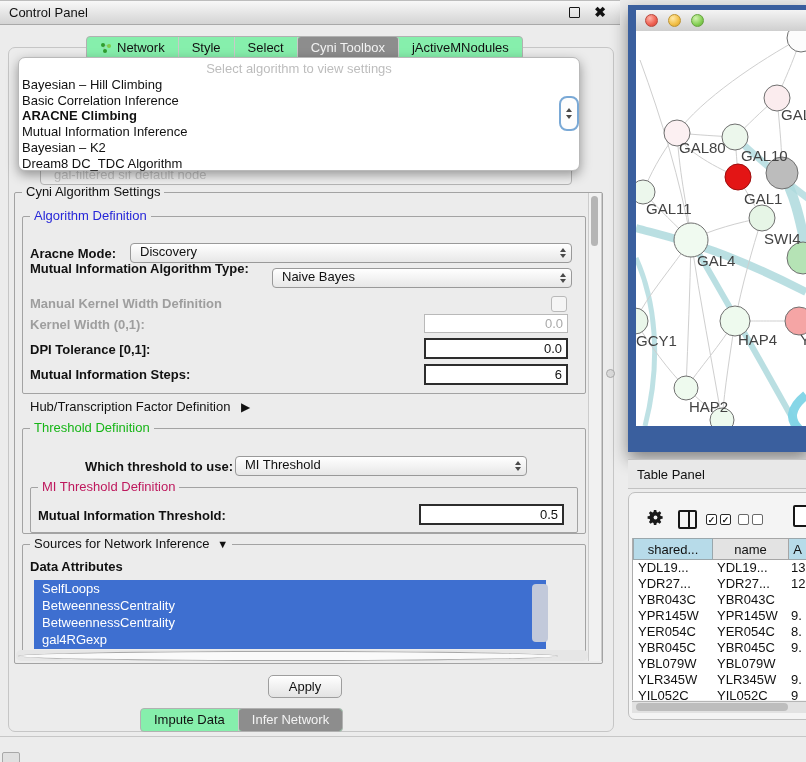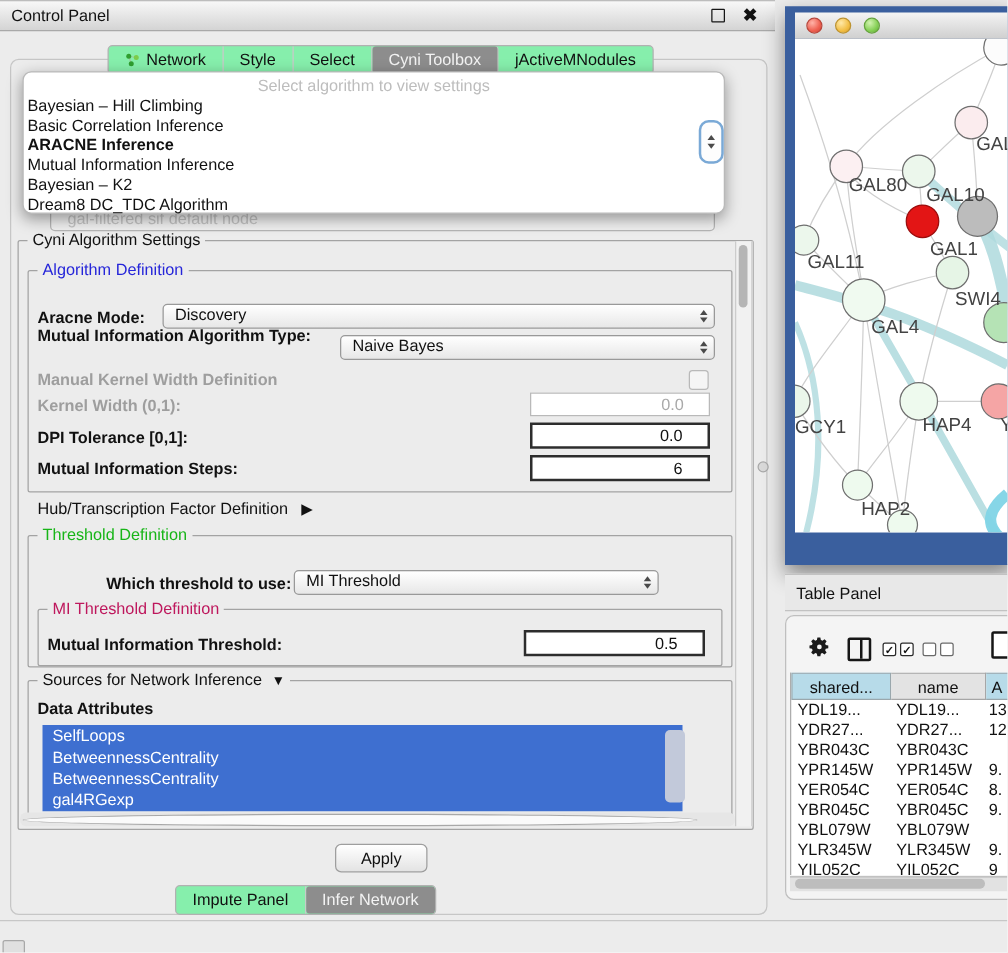--- a/index.html
+++ b/index.html
@@ -34,21 +34,21 @@
   .group{border:1px solid #a3a3a3;border-radius:2px}
   .legend{position:absolute;background:#ececec;padding:0 4px;line-height:14px;white-space:nowrap;z-index:2}
   .lbl{position:absolute;font-weight:bold;white-space:nowrap}
   .dis{color:#9e9e9e}
   .combo{position:absolute;background:linear-gradient(#ffffff,#e7e7e7);border:1px solid #999;border-radius:4px;
          display:flex;align-items:flex-start;padding-left:9px;box-sizing:border-box}
   .arrs{position:absolute;right:5px;top:0;bottom:0;display:flex;flex-direction:column;justify-content:center;gap:2px}
   .tri-u{width:0;height:0;border-left:3.5px solid transparent;border-right:3.5px solid transparent;border-bottom:4px solid #4a4a4a}
   .tri-d{width:0;height:0;border-left:3.5px solid transparent;border-right:3.5px solid transparent;border-top:4px solid #4a4a4a}
   .field{position:absolute;background:#fff;border:2px solid #2d2d2d;display:flex;align-items:center;
-         justify-content:flex-end;padding-right:20px;box-sizing:border-box}
+         justify-content:flex-end;padding-right:4px;box-sizing:border-box}
   .field.disf{border:1px solid #b9b9b9;color:#a9a9a9}
   .checkbox{position:absolute;width:14px;height:14px;border:1px solid #b9b9b9;border-radius:3px;background:#f5f5f5}
   .list{position:absolute;background:#3e6fd0;color:#fff}
   .list div{line-height:17px;padding-left:8px}
   .sb-track-v{position:absolute;background:#f1f1f1;border-left:1px solid #ccc;border-right:1px solid #ccc}
   .sb-thumb{position:absolute;background:#b5b5b5;border-radius:4px}
   .sb-thumb.light{background:#fafafa;border:1px solid #a8a8a8}
   .btn{position:absolute;background:linear-gradient(#ffffff,#e3e3e3);border:1px solid #9e9e9e;border-radius:5px;
        display:flex;align-items:center;justify-content:center}
   
@@ -127,21 +127,21 @@
 
   <div class="abs ghost-combo">
     <span>gal-filtered sif default node</span>
   </div>
 
   <div class="abs popup">
     <div class="ph">Select algorithm to view settings</div>
     <ul>
       <li>Bayesian – Hill Climbing</li>
       <li>Basic Correlation Inference</li>
-      <li class="bold">ARACNE Inference</li>
+      <li class="bold">ARACNE Climbing</li>
       <li>Mutual Information Inference</li>
       <li>Bayesian – K2</li>
       <li>Dream8 DC_TDC Algorithm</li>
     </ul>
   </div>
   <div class="abs focus-frag">
     <span class="tri-u"></span>
     <span class="tri-d"></span>
   </div>
 
@@ -233,21 +233,21 @@
   <div class="abs" style="left:16px;top:650px;width:572px;height:11px;background:#e6e6e6;border-radius:5px">
     <div class="sb-thumb light" style="position:absolute;left:2px;top:1px;width:538px;height:8px"></div>
   </div>
 
   <div class="btn" style="left:268px;top:675px;width:72px;height:21px">
     <span>Apply</span>
   </div>
 
   <div class="abs tabgroup" style="left:140px;top:708px">
     <div class="tab">
-        <span>Impute Panel</span>
+        <span>Impute Data</span>
       </div>
     <div class="tab selected">
         <span>Infer Network</span>
       </div>
   </div>
 
   <div class="abs dimple"></div>
   <div class="abs hairline"></div>
   <div class="abs corner-ic"></div>
 

